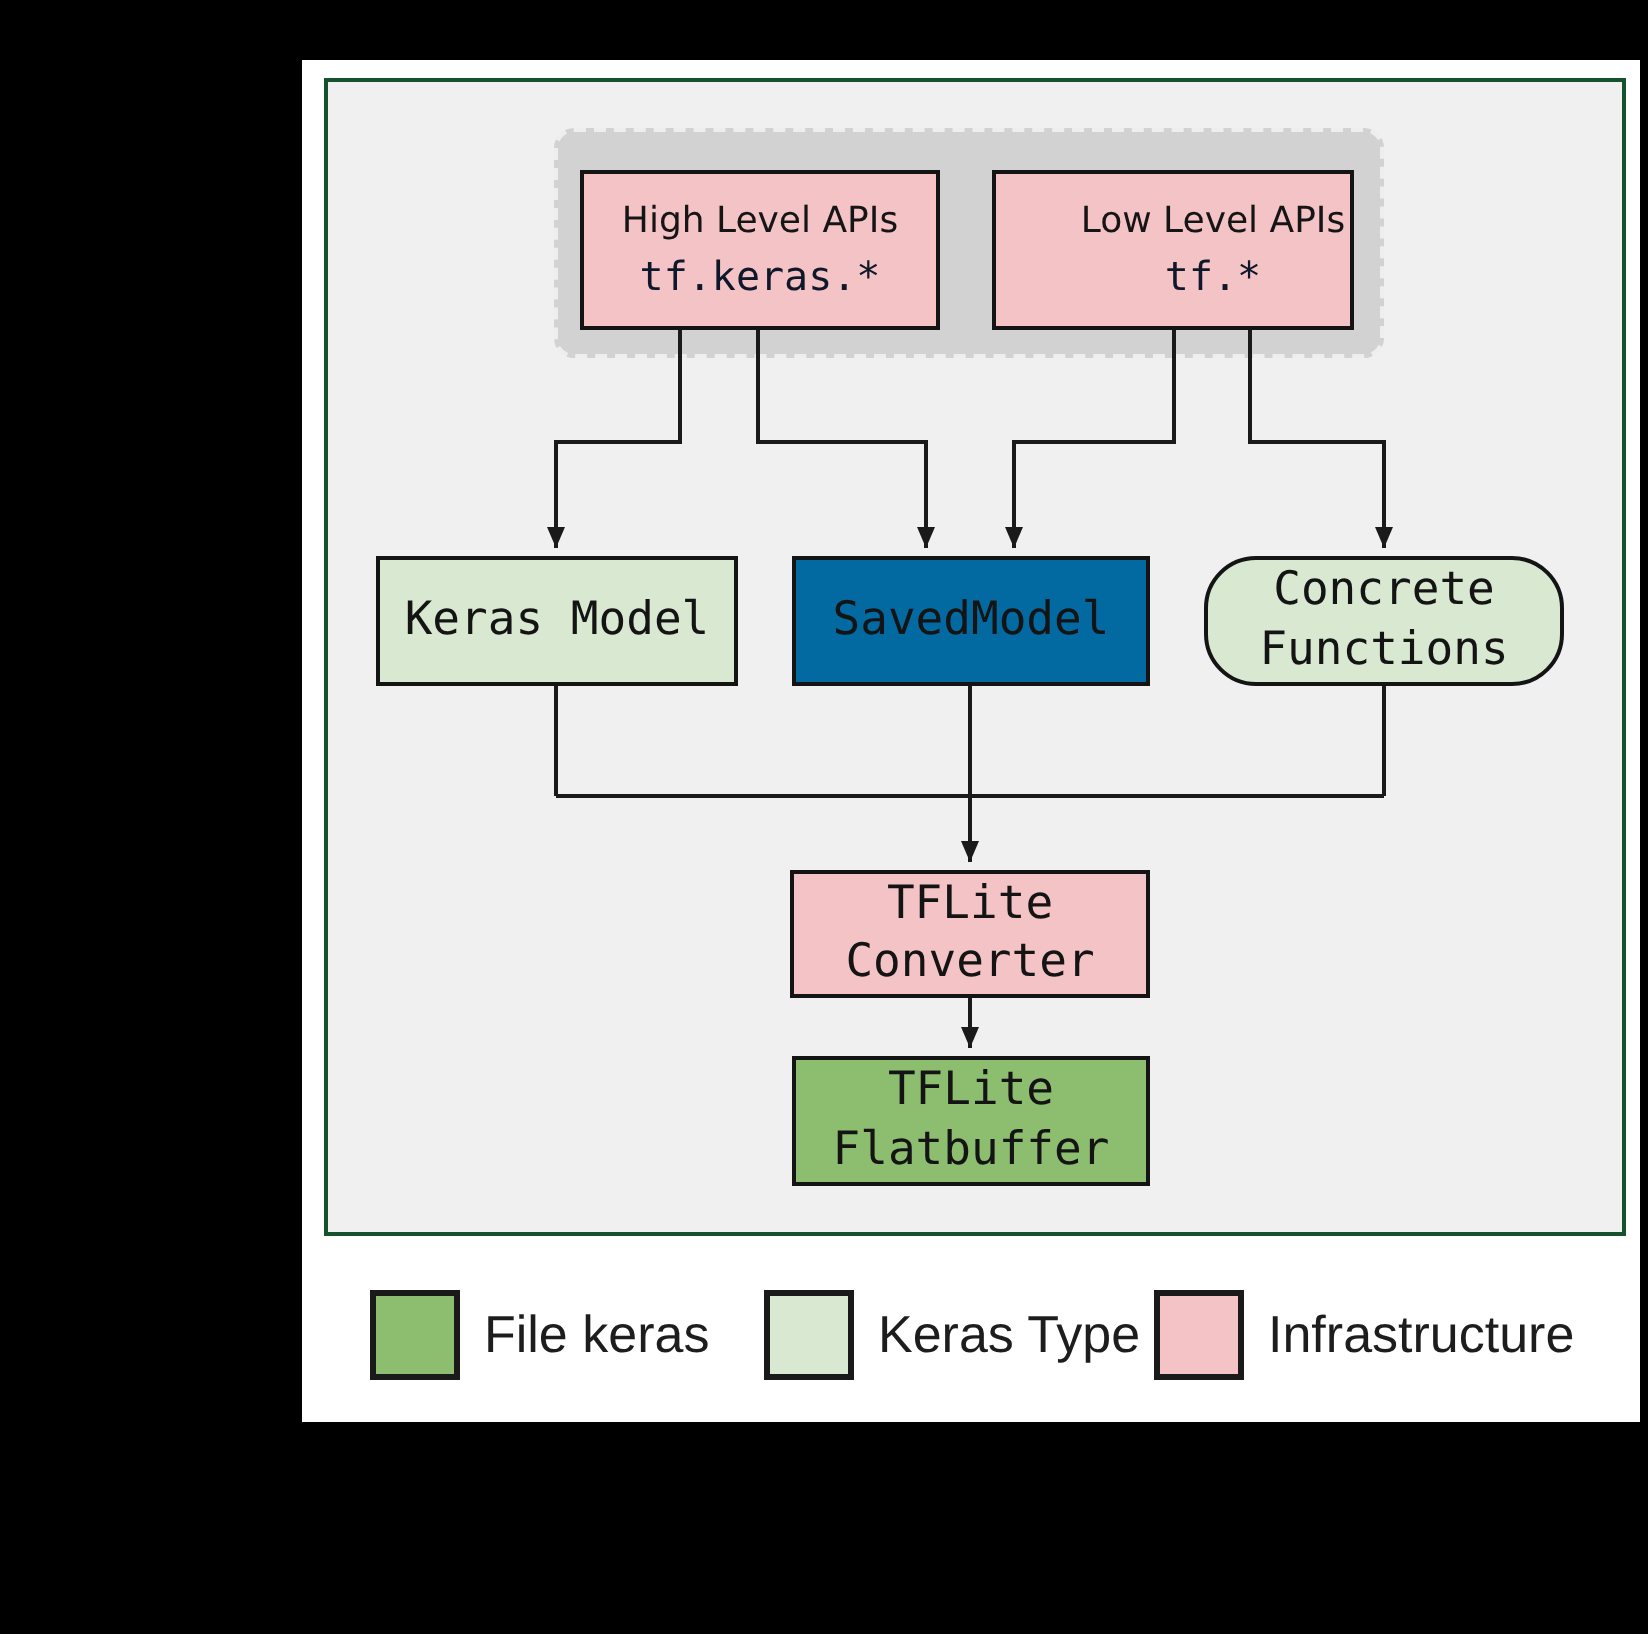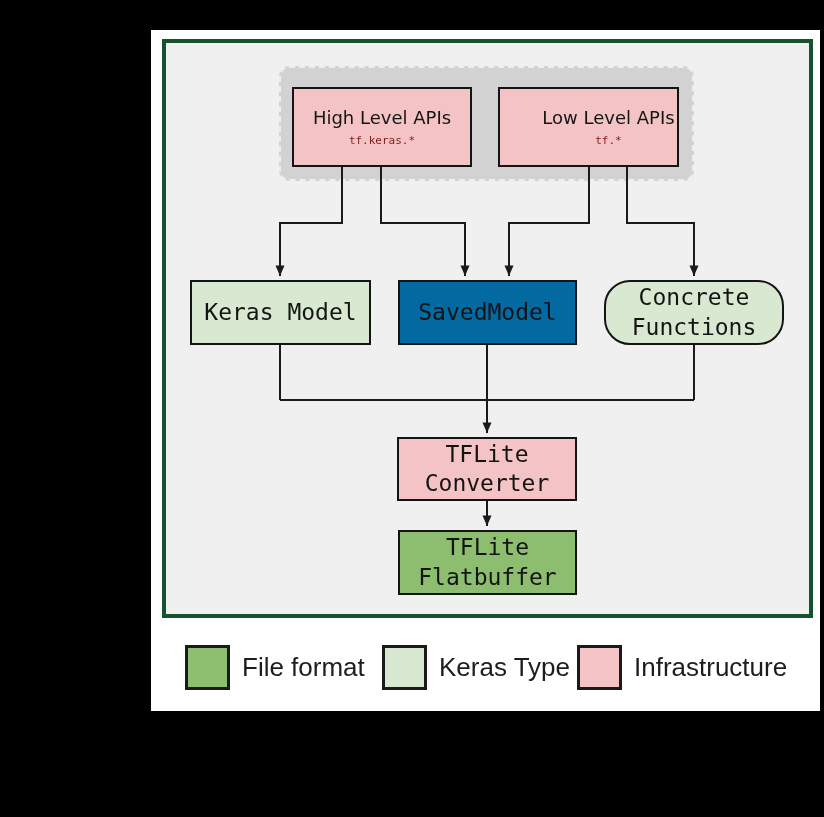--- a/index.html
+++ b/index.html
@@ -14,21 +14,21 @@
     position: absolute;
     left: 151px; top: 30px;
     width: 669px; height: 681px;
     background: #ffffff;
   }
   .panel {
     position: absolute;
     left: 11px; top: 9px;
     width: 651px; height: 579px;
     background: #f0f0f0;
-    border: 4px solid #14532d;
+    border: 2px solid #14532d;
     box-sizing: border-box;
   }
   .connectors {
     position: absolute; left: 0; top: 0;
     width: 651px; height: 579px;
     pointer-events: none;
     z-index: 2;
   }
   .api-group {
     position: absolute;
@@ -52,22 +52,22 @@
     text-align: center;
   }
   .node-title {
     font-family: "DejaVu Sans", sans-serif;
     font-size: 18px;
     color: #151515;
     line-height: 1.2;
   }
   .node-code {
     font-family: "DejaVu Sans Mono", monospace;
-    font-size: 11px;
-    color: #7f1d1d;
+    font-size: 20px;
+    color: #0f172a;
     margin-top: 5px;
     line-height: 1.2;
   }
   .node-label {
     font-family: "DejaVu Sans Mono", monospace;
     font-size: 23px;
     color: #141414;
     line-height: 1.28;
     white-space: pre-line;
   }
@@ -161,21 +161,21 @@
     <div class="node" id="node-flatbuffer" style="background-color: rgb(141, 190, 112);">
       <div class="node-label">TFLite
 Flatbuffer</div>
     </div>
 
   </div>
 
   <div class="legend">
     <div class="legend-item" id="legend-item-0">
       <div class="legend-swatch" style="background-color: rgb(141, 190, 112);"></div>
-      <div class="legend-label">File format</div>
+      <div class="legend-label">File keras</div>
     </div>
     <div class="legend-item" id="legend-item-1">
       <div class="legend-swatch" style="background-color: rgb(217, 233, 209);"></div>
       <div class="legend-label">Keras Type</div>
     </div>
     <div class="legend-item" id="legend-item-2">
       <div class="legend-swatch" style="background-color: rgb(244, 195, 197);"></div>
       <div class="legend-label">Infrastructure</div>
     </div>
   </div>

